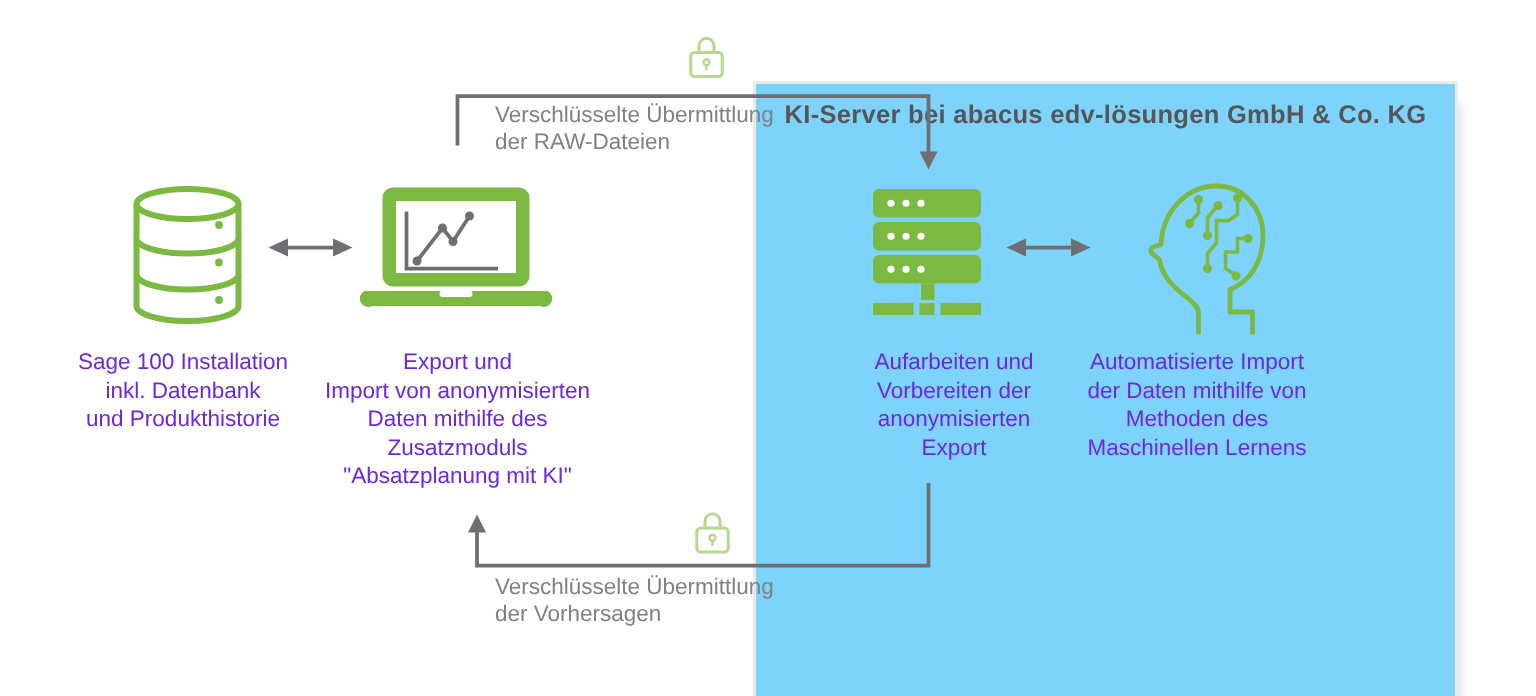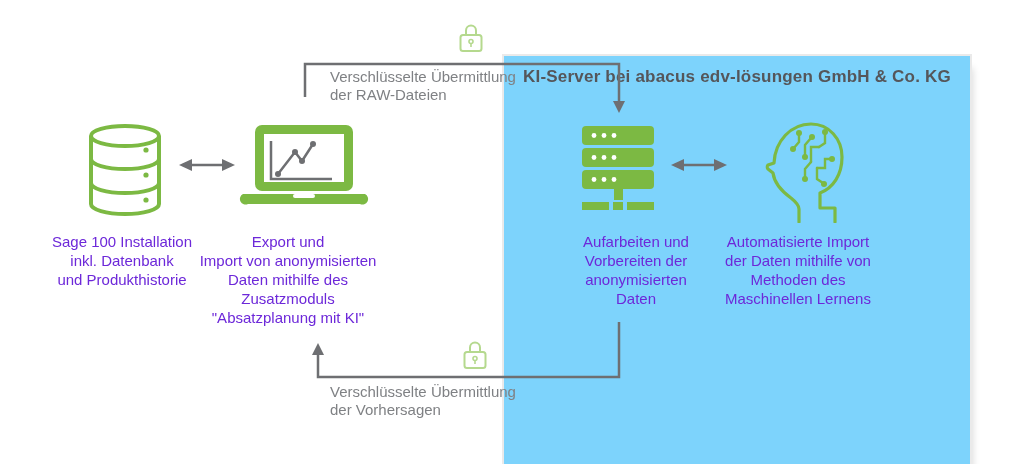--- a/index.html
+++ b/index.html
@@ -160,33 +160,33 @@
     <div>Verschlüsselte Übermittlung</div>
     <div>der Vorhersagen</div>
   </div>
 
   <div class="node-label" style="left:22px;top:232px;width:200px">
     <div>Sage 100 Installation</div>
     <div>inkl. Datenbank</div>
     <div>und Produkthistorie</div>
   </div>
 
-  <div class="node-label" style="left:178px;top:232px;width:220px">
+  <div class="node-label" style="left:195px;top:232px;width:220px">
     <div>Export und</div>
     <div>Import von anonymisierten</div>
     <div>Daten mithilfe des</div>
     <div>Zusatzmoduls</div>
     <div>"Absatzplanung mit KI"</div>
   </div>
 
   <div class="node-label" style="left:536px;top:232px;width:200px">
     <div>Aufarbeiten und</div>
     <div>Vorbereiten der</div>
     <div>anonymisierten</div>
-    <div>Daten</div>
+    <div>Export</div>
   </div>
 
   <div class="node-label" style="left:688px;top:232px;width:220px">
     <div>Automatisierte Import</div>
     <div>der Daten mithilfe von</div>
     <div>Methoden des</div>
     <div>Maschinellen Lernens</div>
   </div>
 
 </div>

